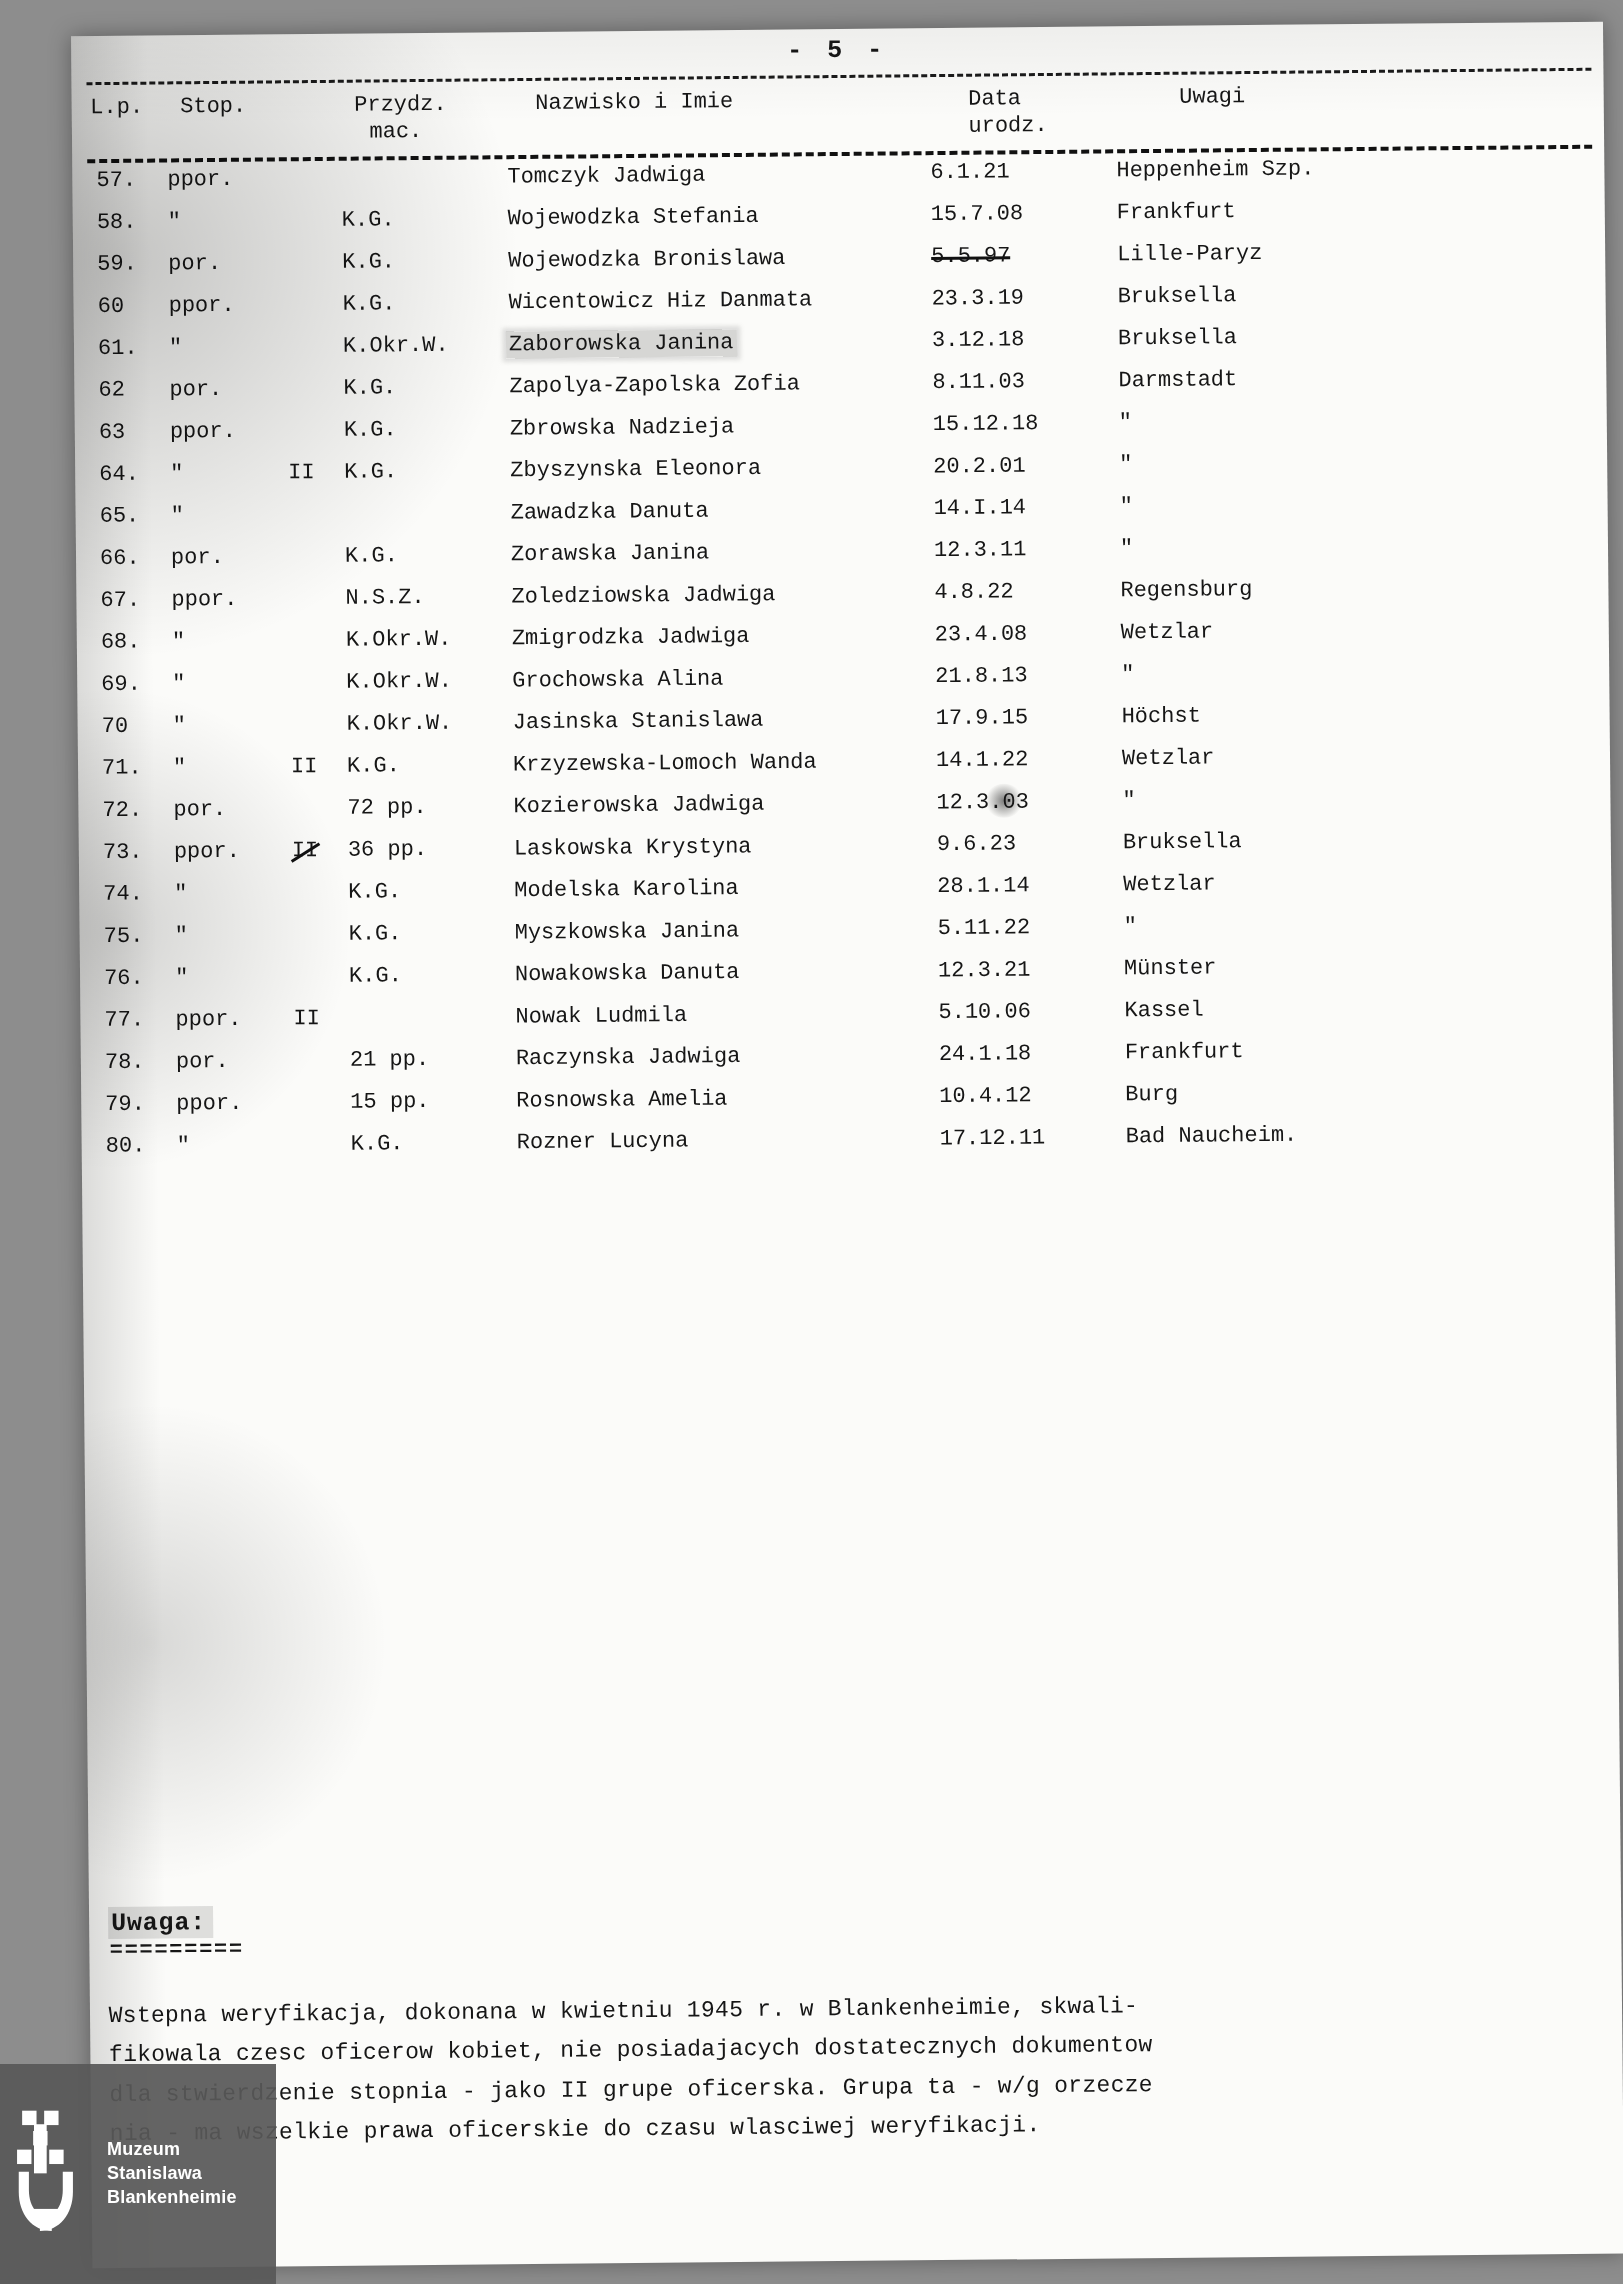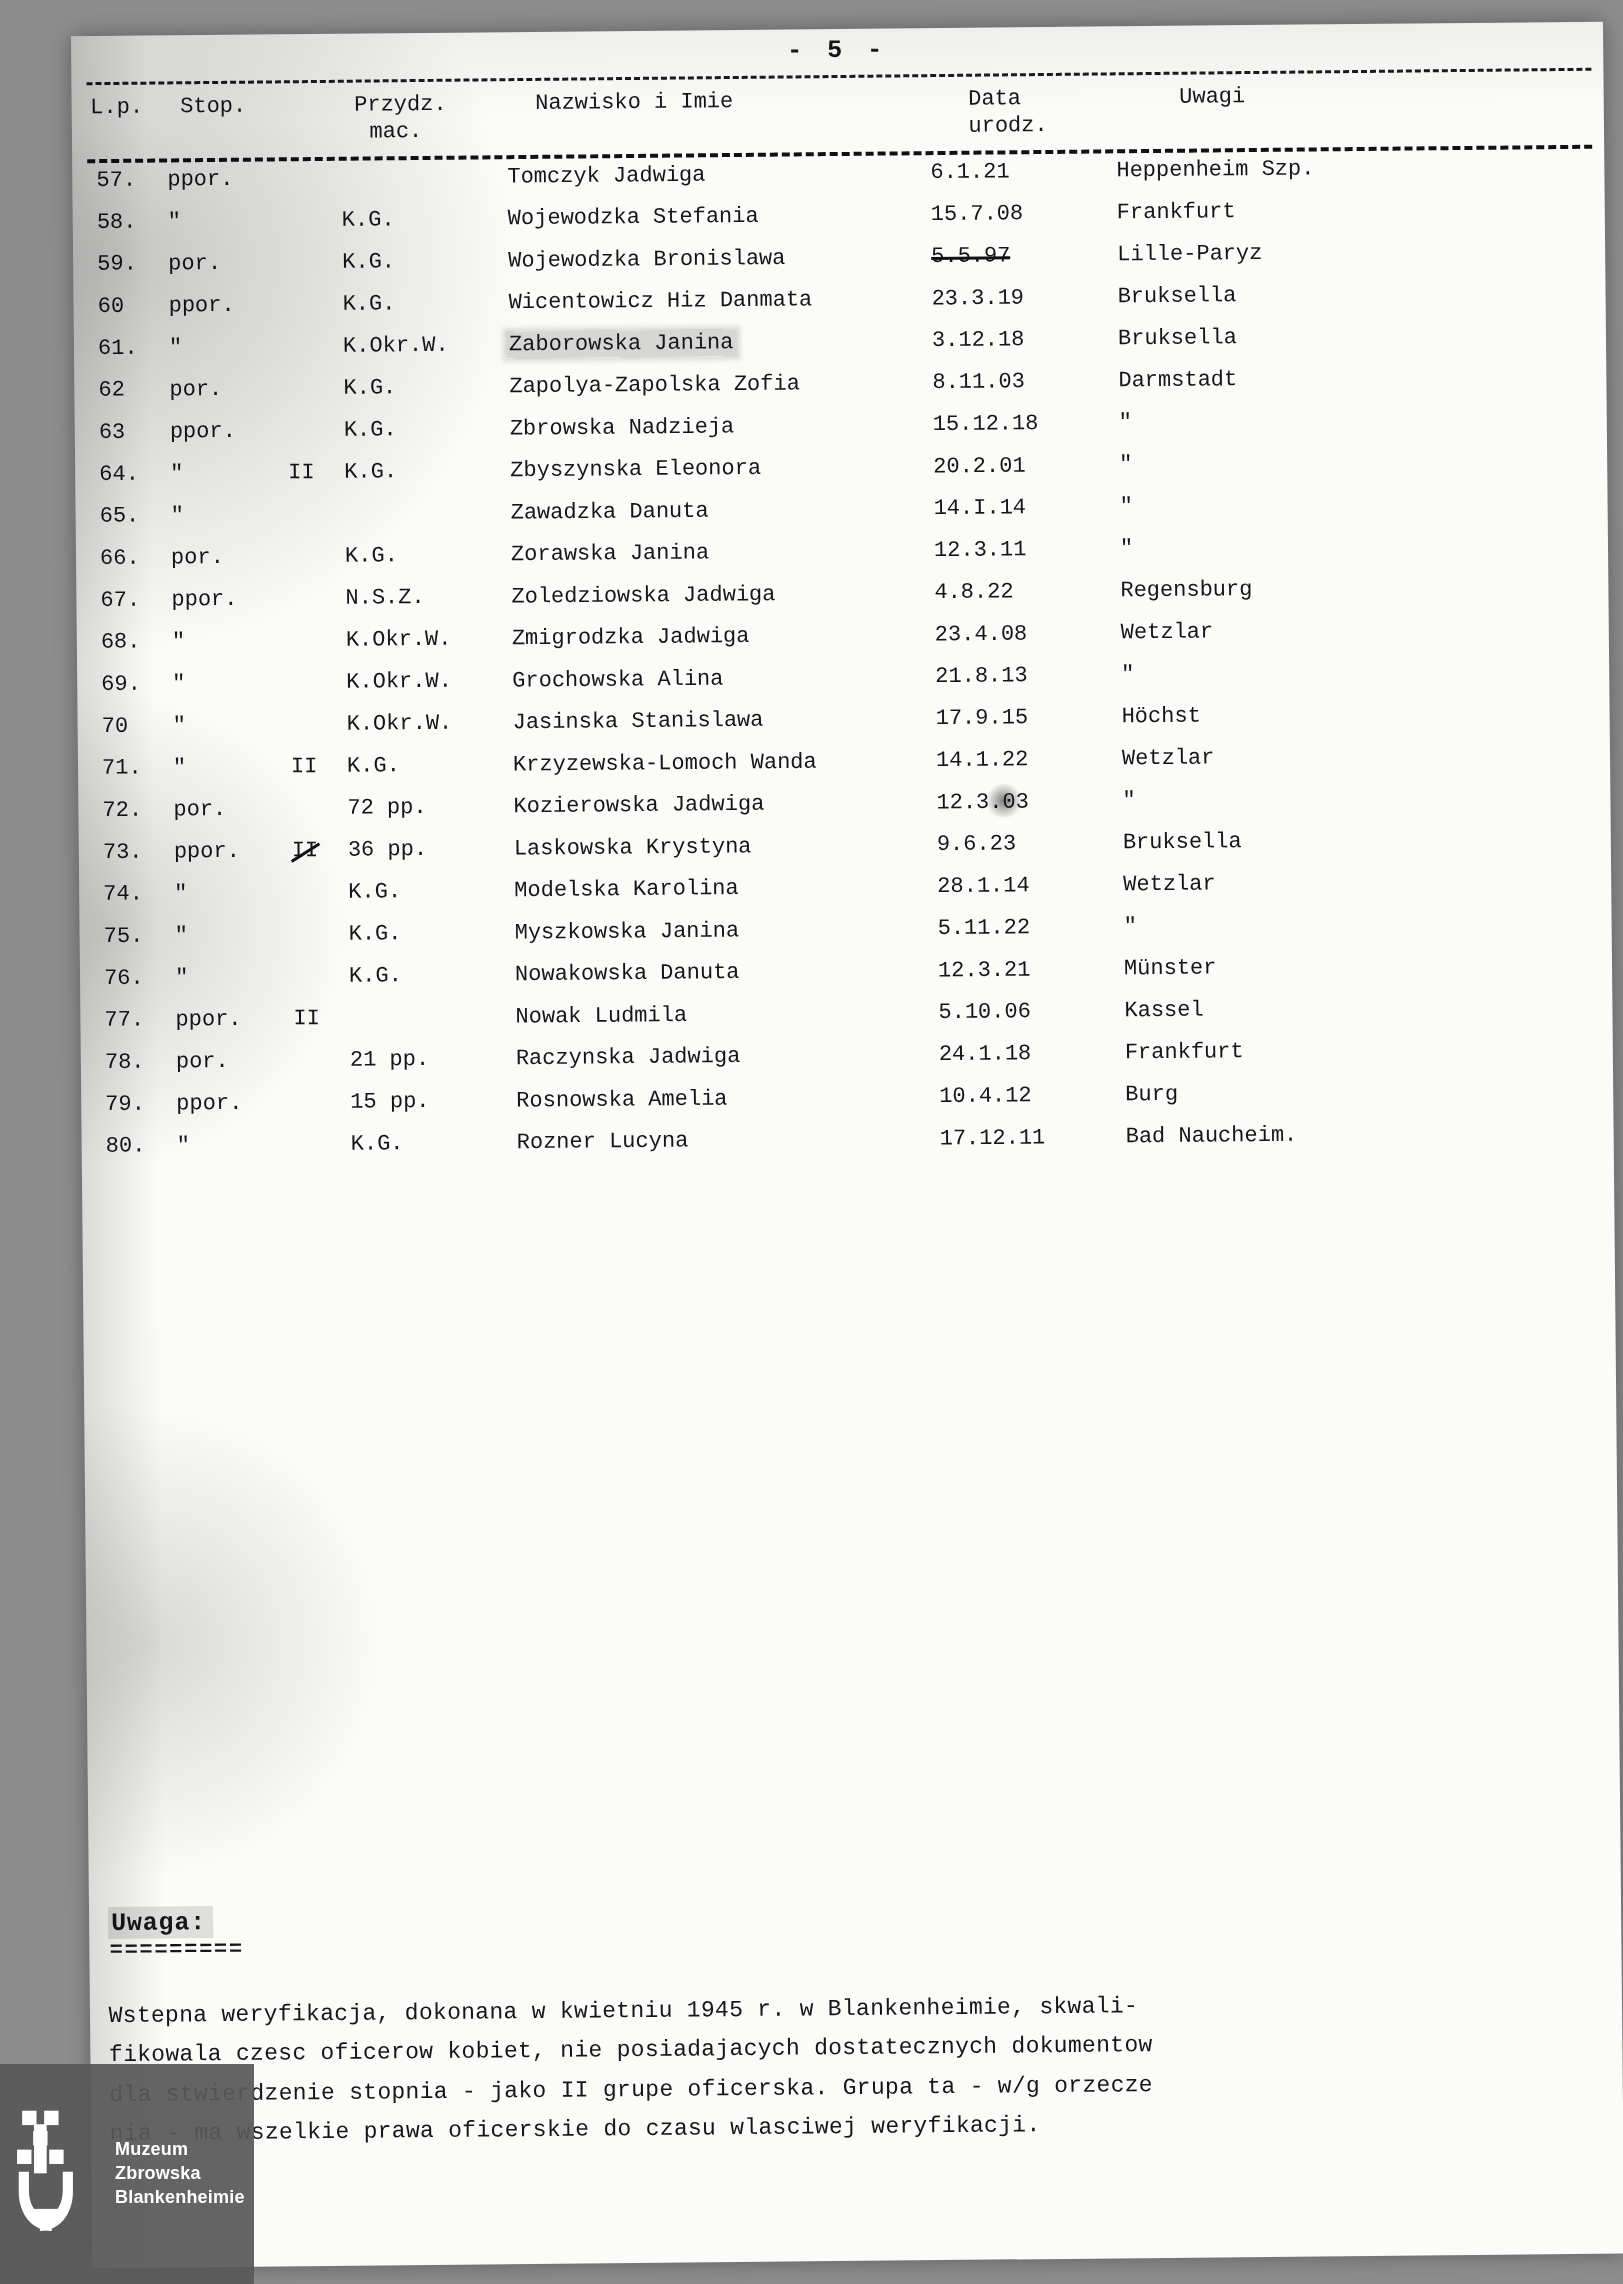--- a/index.html
+++ b/index.html
@@ -190,26 +190,26 @@
     line-height: 1.72;
     letter-spacing: 0.3px;
   }
   .note-body div { white-space: nowrap; }
 
   
   .watermark {
     position: absolute;
     left: 0;
     bottom: 0;
-    width: 254px;
+    width: 276px;
     height: 220px;
     background: rgba(88,88,88,0.93);
     display: flex;
     align-items: center;
-    gap: 20px;
+    gap: 12px;
     padding: 0 8px 0 17px;
     box-sizing: border-box;
   }
   .wm-logo { flex: 0 0 auto; }
   .wm-text {
     color: #fff;
     font-family: "Liberation Sans", sans-serif;
     font-size: 18px;
     line-height: 1.32;
     font-weight: 600;
@@ -491,18 +491,18 @@
           <rect x="38" y="48" width="17" height="17"></rect>
           <path d="M20 18 h15 v58 h-15 z"></path>
           <path d="M2 74 h12 v22 c0 20 12 34 27 34 v14 C18 144 2 124 2 98 z"></path>
           <path d="M54 74 h12 v24 c0 26 -16 46 -39 46 v-14 c15 0 27 -14 27 -34 z"></path>
           <rect x="14" y="118" width="40" height="13"></rect>
         </g>
       </svg>
     </div>
     <div class="wm-text">
       <div>Muzeum</div>
-      <div>Zbrowska</div>
+      <div>Stanislawa</div>
       <div>Blankenheimie</div>
     </div>
   </div>
 </div>
 
 
 </body></html>

